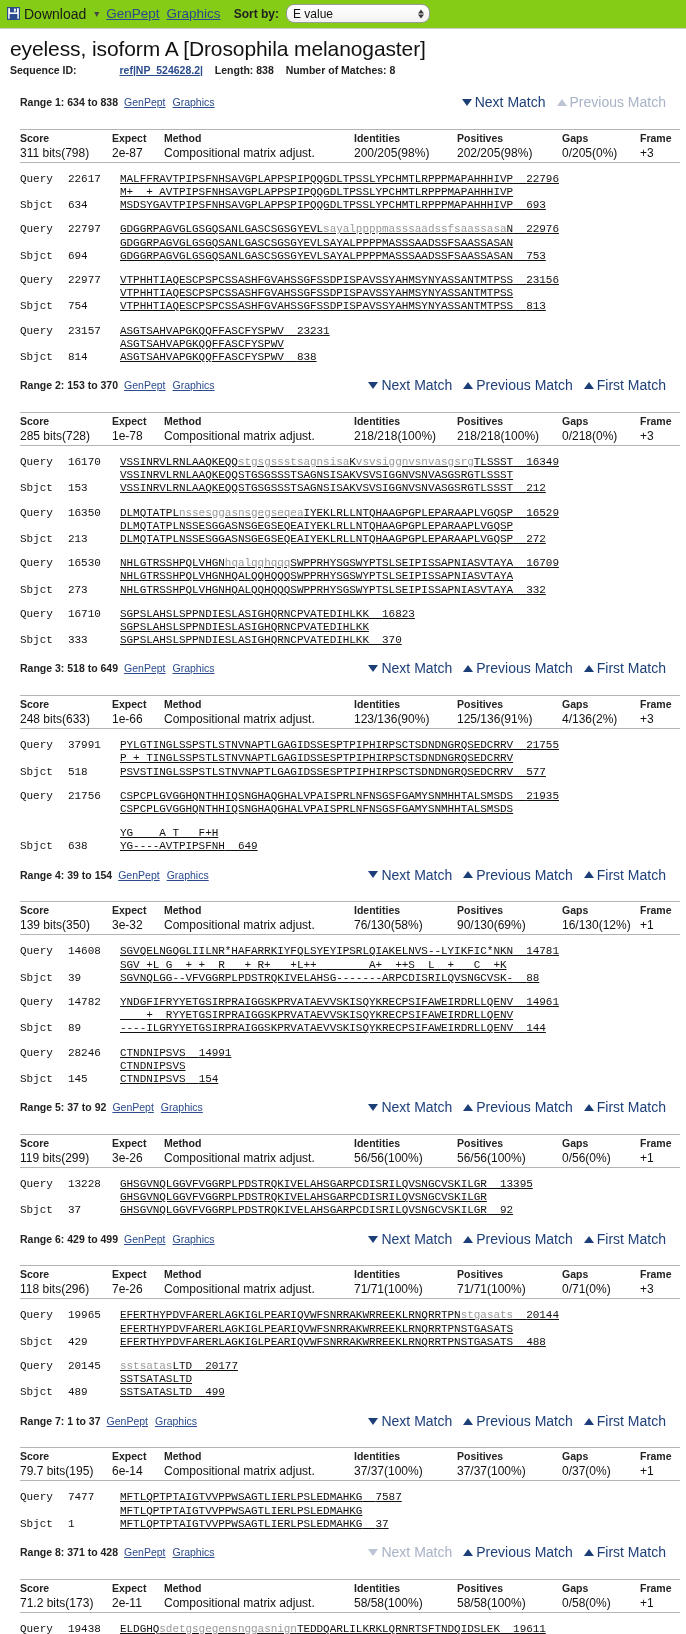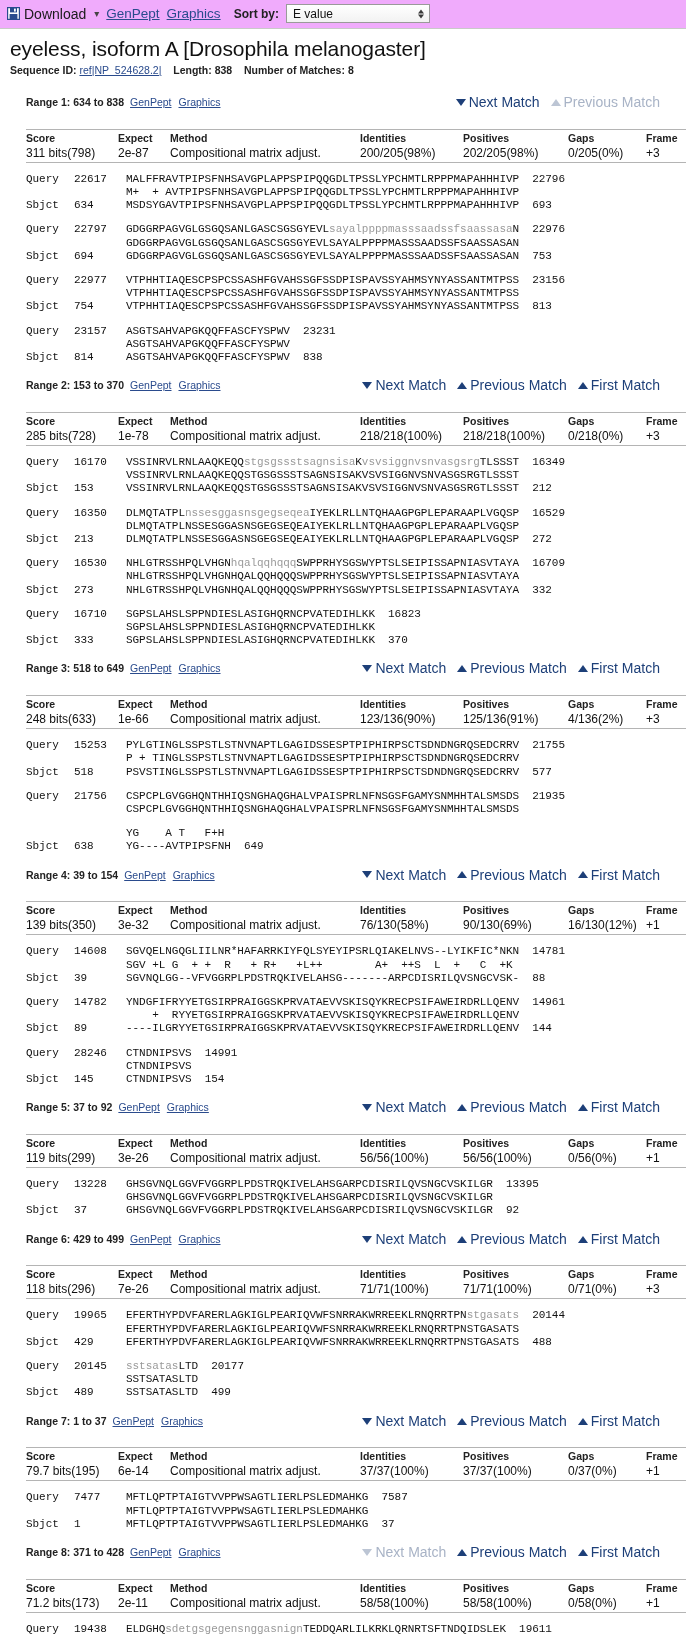--- a/index.html
+++ b/index.html
@@ -14,21 +14,21 @@
     -webkit-font-smoothing: antialiased;
   }
 
   
   .toolbar {
     display: flex;
     align-items: center;
     gap: 7px;
     padding: 4px 6px 5px 7px;
     border-bottom: 1px solid #c9c9c9;
-    background: #f0abfc;
+    background: #84cc16;
   }
   .dl-group {
     display: flex;
     align-items: center;
     gap: 4px;
     cursor: pointer;
   }
   .floppy {
     width: 13px; height: 13px;
     position: relative;
@@ -58,21 +58,21 @@
     font-weight: bold;
     color: #222;
     margin-left: 6px;
     line-height: 1;
   }
   .select-box {
     position: relative;
     width: 144px;
     height: 19px;
     border: 1px solid #9a9a9a;
-    border-radius: 0;
+    border-radius: 8px;
     background: linear-gradient(#ffffff, #f2f2f2);
     display: flex;
     align-items: center;
     padding: 0 6px;
     cursor: pointer;
   }
   .select-value {
     font-size: 12px;
     color: #111;
     line-height: 1;
@@ -105,28 +105,29 @@
     margin-top: 2px;
     font-size: 10.5px;
     font-weight: bold;
     color: #222;
     line-height: 1.3;
   }
   .defline-meta .val { font-weight: bold; }
   .id-link {
     color: #2a4b8d;
     text-decoration: underline;
-    font-weight: normal;
+    font-weight: bold;
     cursor: pointer;
+    margin-left: 40px;
   }
   .meta-sep { display: inline-block; width: 6px; }
 
   
   .aln {
-    padding: 0 26px;
+    padding: 0 20px;
     margin-top: 13px;
   }
   .aln:first-of-type { margin-top: 14px; }
 
   .range-bar {
     display: flex;
     align-items: center;
     font-size: 10.5px;
     line-height: 1.2;
     padding-bottom: 2px;
@@ -209,21 +210,21 @@
   .seqwrap {
     font-family: "Liberation Mono", "DejaVu Sans Mono", monospace;
     font-size: 11px;
     line-height: 13.2px;
     color: #111;
     margin-top: 10px;
     letter-spacing: -0.05px;
   }
   .seqblock { margin-bottom: 11px; }
   .seqblock:last-child { margin-bottom: 0; }
-  .seqrow { white-space: pre; }
+  .seqrow { white-space: pre; text-decoration: underline; }
   .lbl  { display: inline-block; width: 48px; }
   .num  { display: inline-block; width: 52px; }
   .endnum { }
   .lc { color: #9a9a9a; }
 
   .spacer-bottom { height: 14px; }
 </style>
 </head>
 <body>
 
@@ -436,21 +437,21 @@
             <td class="c-method">Compositional matrix adjust.</td>
             <td class="c-ident">123/136(90%)</td>
             <td class="c-posit">125/136(91%)</td>
             <td class="c-gaps">4/136(2%)</td>
             <td class="c-frame">+3</td>
           </tr>
         </tbody>
       </table>
       <div class="seqwrap">
         <div class="seqblock">
-        <div class="seqrow"><span class="lbl">Query</span><span class="num">15253</span><span>PYLGTINGLSSPSTLSTNVNAPTLGAGIDSSESPTPIPHIRPSCTSDNDNGRQSEDCRRV</span>  <span class="endnum">21755</span></div>
+        <div class="seqrow"><span class="lbl">Query</span><span class="num">37991</span><span>PYLGTINGLSSPSTLSTNVNAPTLGAGIDSSESPTPIPHIRPSCTSDNDNGRQSEDCRRV</span>  <span class="endnum">21755</span></div>
         <div class="seqrow"><span class="lbl"></span><span class="num"></span><span>P + TINGLSSPSTLSTNVNAPTLGAGIDSSESPTPIPHIRPSCTSDNDNGRQSEDCRRV</span></div>
         <div class="seqrow"><span class="lbl">Sbjct</span><span class="num">518</span><span>PSVSTINGLSSPSTLSTNVNAPTLGAGIDSSESPTPIPHIRPSCTSDNDNGRQSEDCRRV</span>  <span class="endnum">577</span></div>
       </div>
         <div class="seqblock">
         <div class="seqrow"><span class="lbl">Query</span><span class="num">21756</span><span>CSPCPLGVGGHQNTHHIQSNGHAQGHALVPAISPRLNFNSGSFGAMYSNMHHTALSMSDS</span>  <span class="endnum">21935</span></div>
         <div class="seqrow"><span class="lbl"></span><span class="num"></span><span>CSPCPLGVGGHQNTHHIQSNGHAQGHALVPAISPRLNFNSGSFGAMYSNMHHTALSMSDS</span></div>
       </div>
         <div class="seqblock">
         <div class="seqrow"><span class="lbl"></span><span class="num"></span><span>YG    A T   F+H</span></div>
         <div class="seqrow"><span class="lbl">Sbjct</span><span class="num">638</span><span>YG----AVTPIPSFNH</span>  <span class="endnum">649</span></div>

